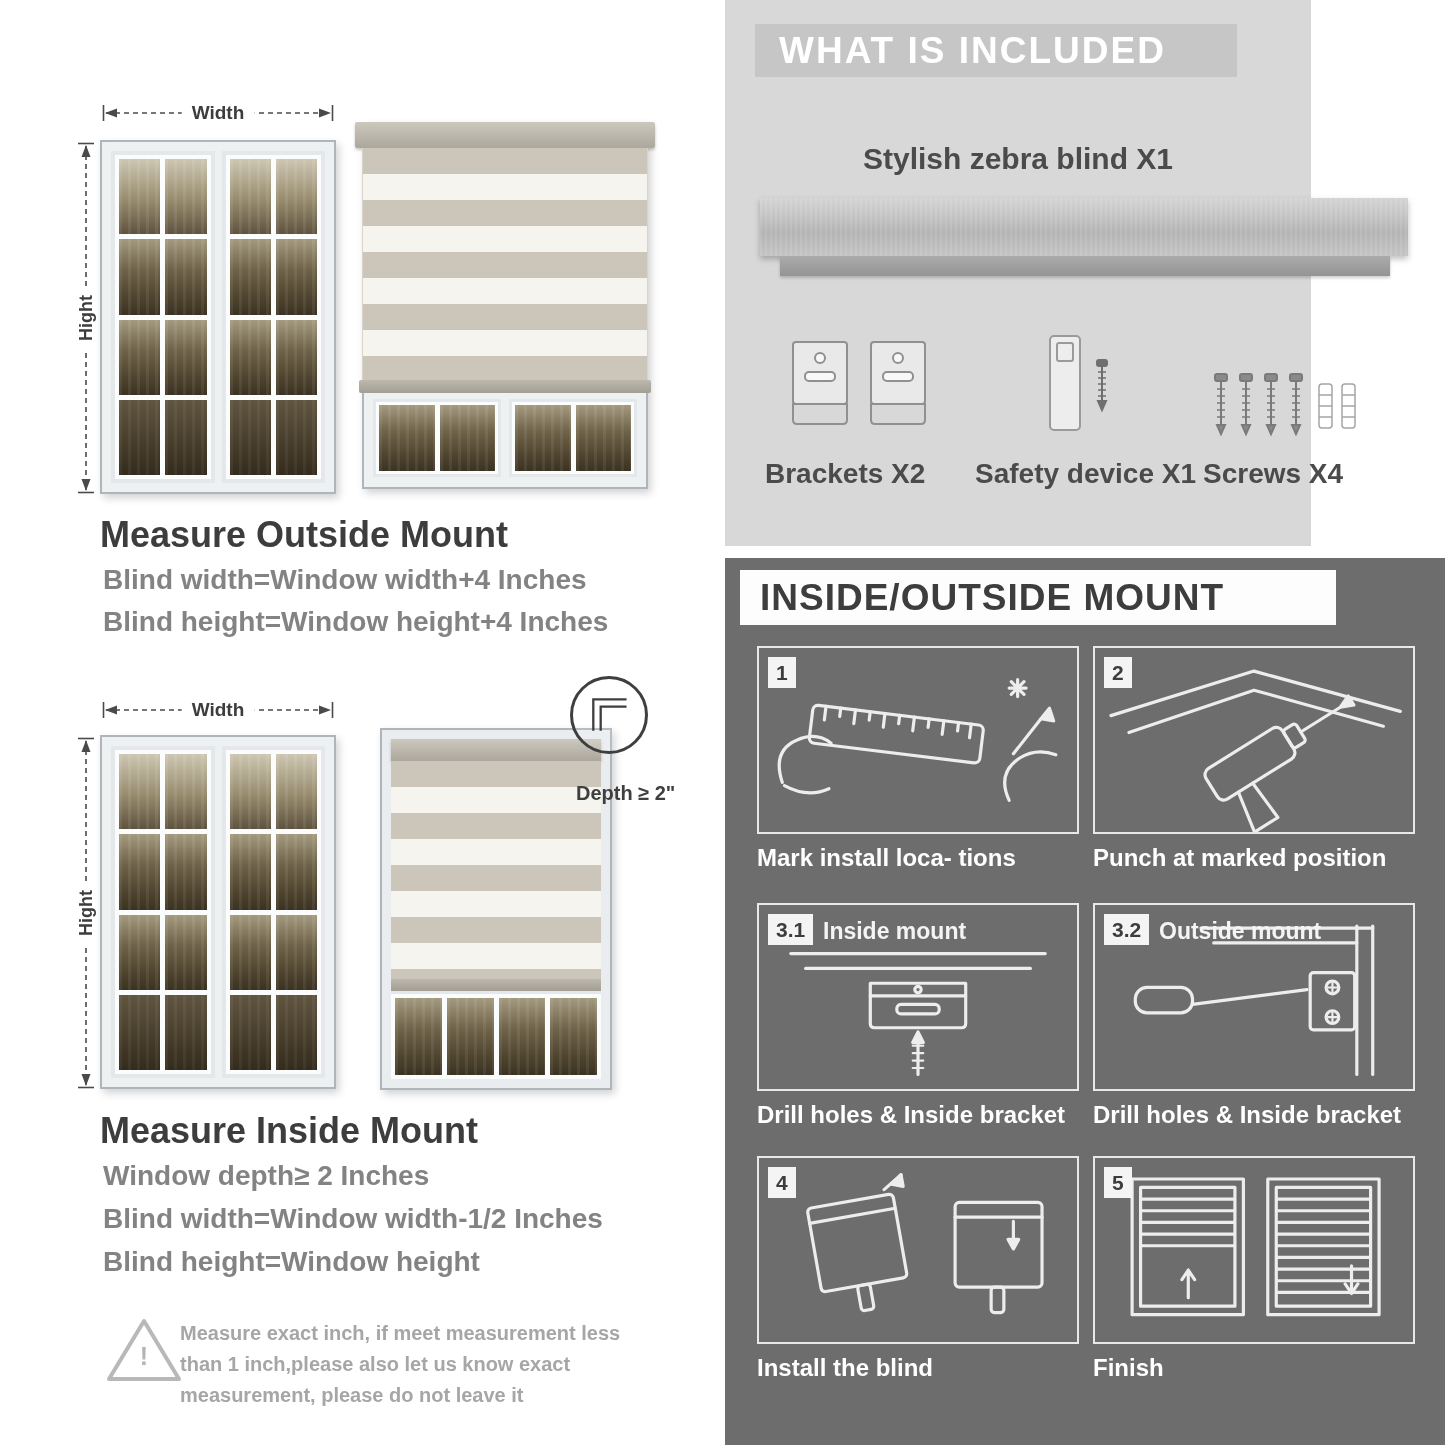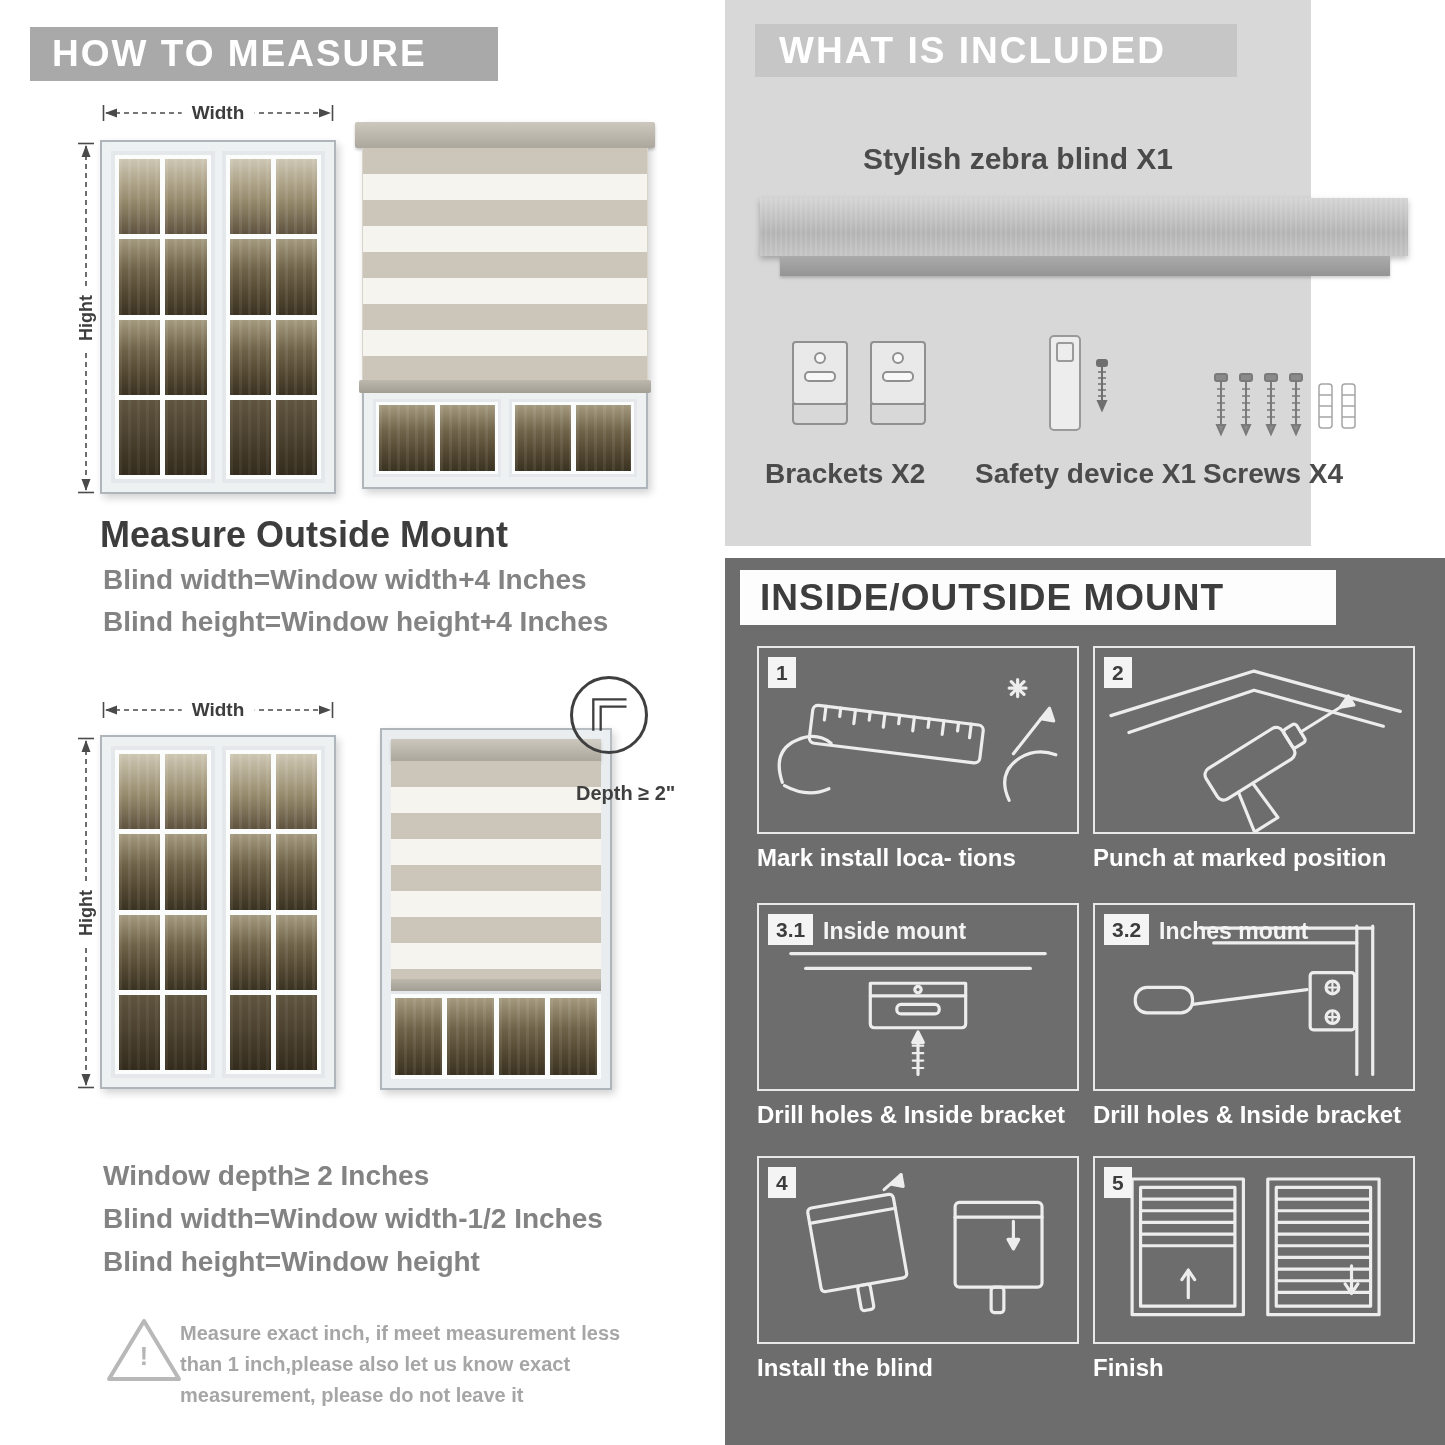--- a/index.html
+++ b/index.html
@@ -74,23 +74,20 @@
 .sbox svg.art{position:absolute;left:0;top:0;width:100%;height:100%}
 .snum{position:absolute;left:9px;top:9px;background:#f4f4f4;color:#3d3d3d;font-weight:bold;font-size:21px;line-height:1;padding:5px 8px;z-index:2}
 .sinner{position:absolute;left:64px;top:13px;color:#f4f4f4;font-weight:bold;font-size:23px;z-index:2}
 .scap{margin-top:10px;color:#fff;font-weight:bold;font-size:24px;white-space:nowrap}
 </style>
 </head>
 <body>
 
 <div class="page">
 
-  <div class="banner-left">
-    <span>HOW TO MEASURE</span>
-  </div>
 
   <div class="harrow" style="left:102px;top:103px;width:232px">
     <svg width="232" height="20" viewBox="0 0 232 20">
       <g stroke="#4a4a4a" stroke-width="1.6">
         <line x1="1.5" y1="2" x2="1.5" y2="18"></line>
           <line x1="230.5" y1="2" x2="230.5" y2="18"></line>
         <line x1="4" y1="10" x2="228" y2="10" stroke-dasharray="5 4"></line>
       </g>
       <polygon points="3,10 15,5.5 15,14.5" fill="#4a4a4a"></polygon>
         <polygon points="229,10 217,5.5 217,14.5" fill="#4a4a4a"></polygon>
@@ -218,20 +215,21 @@
   <div class="depth-circle">
     <svg viewBox="0 0 78 78">
       <g fill="none" stroke="#3f3f3f" stroke-width="2.5">
         <path d="M22 56 V22 H58"></path>
           <path d="M30 56 V30 H58"></path>
       </g>
     </svg>
   </div>
   <div class="depth-label">Depth ≥ 2"</div>
 
+  <h2 class="title" style="left:100px;top:1110px">Measure Inside Mount</h2>
   <p class="rule" style="left:103px;top:1160px">Window depth≥ 2 Inches</p>
   <p class="rule" style="left:103px;top:1203px">Blind width=Window width-1/2 Inches</p>
   <p class="rule" style="left:103px;top:1246px">Blind height=Window height</p>
 
   <div class="warn-tri">
     <svg viewBox="0 0 80 72">
       <path d="M40 7 L75 65 H5 Z" fill="none" stroke="#b8b8b8" stroke-width="4" stroke-linejoin="round"></path>
     </svg>
     <span class="warn-excl">!</span>
   </div>
@@ -389,21 +387,21 @@
             <path d="M150 118 l-5 10 h10 z" fill="#ededed"></path>
           </g>
         </svg>
       </div>
       <div class="scap">Drill holes &amp; Inside bracket</div>
     </div>
 
     <div class="step" style="left:368px;top:345px">
       <div class="sbox">
         <span class="snum">3.2</span>
-        <span class="sinner">Inches mount</span>
+        <span class="sinner">Outside mount</span>
         <svg class="art" viewBox="0 0 300 170">
           <g fill="none" stroke="#ededed" stroke-width="3" stroke-linecap="round" stroke-linejoin="round">
             <path d="M262 18 v140"></path>
             <path d="M247 18 v140"></path>
             <path d="M100 20 h162"></path>
             <path d="M112 34 h135"></path>
             <rect x="203" y="62" width="42" height="54" rx="3"></rect>
             <circle cx="224" cy="76" r="6"></circle>
             <path d="M220 76 h8 M224 72 v8" stroke-width="2"></path>
             <circle cx="224" cy="104" r="6"></circle>

